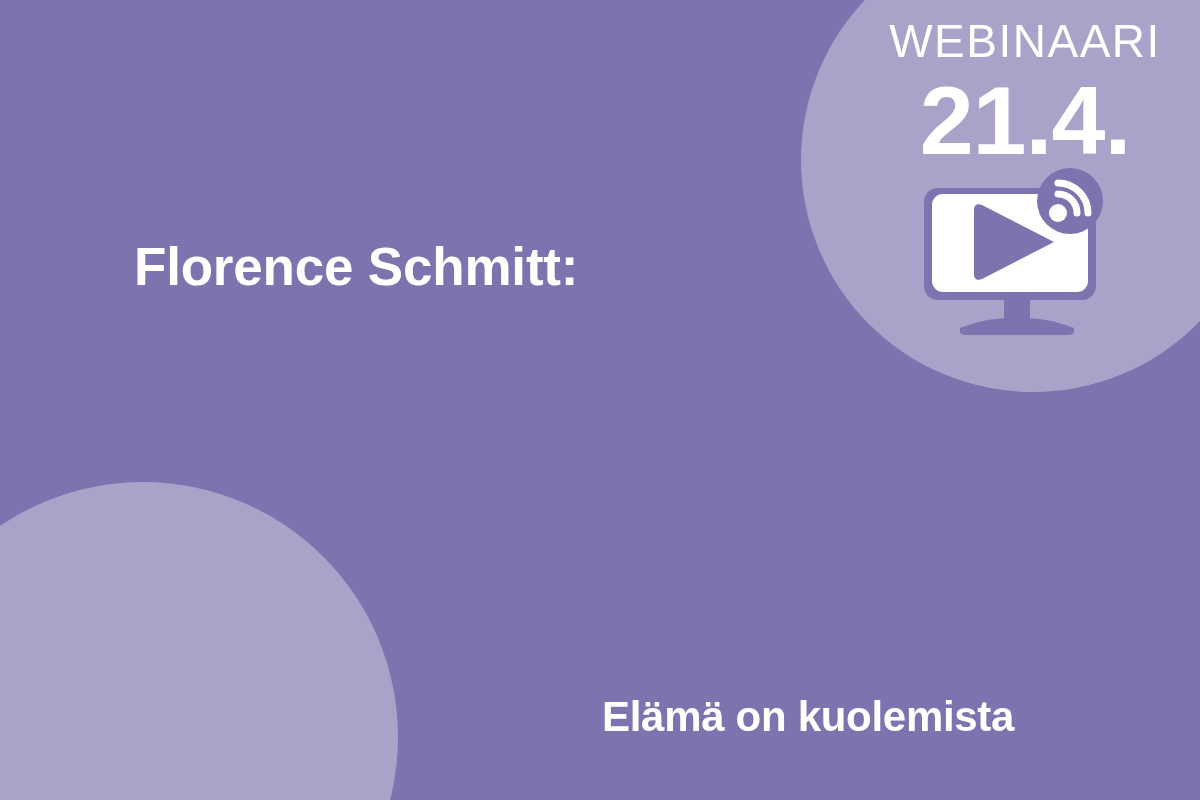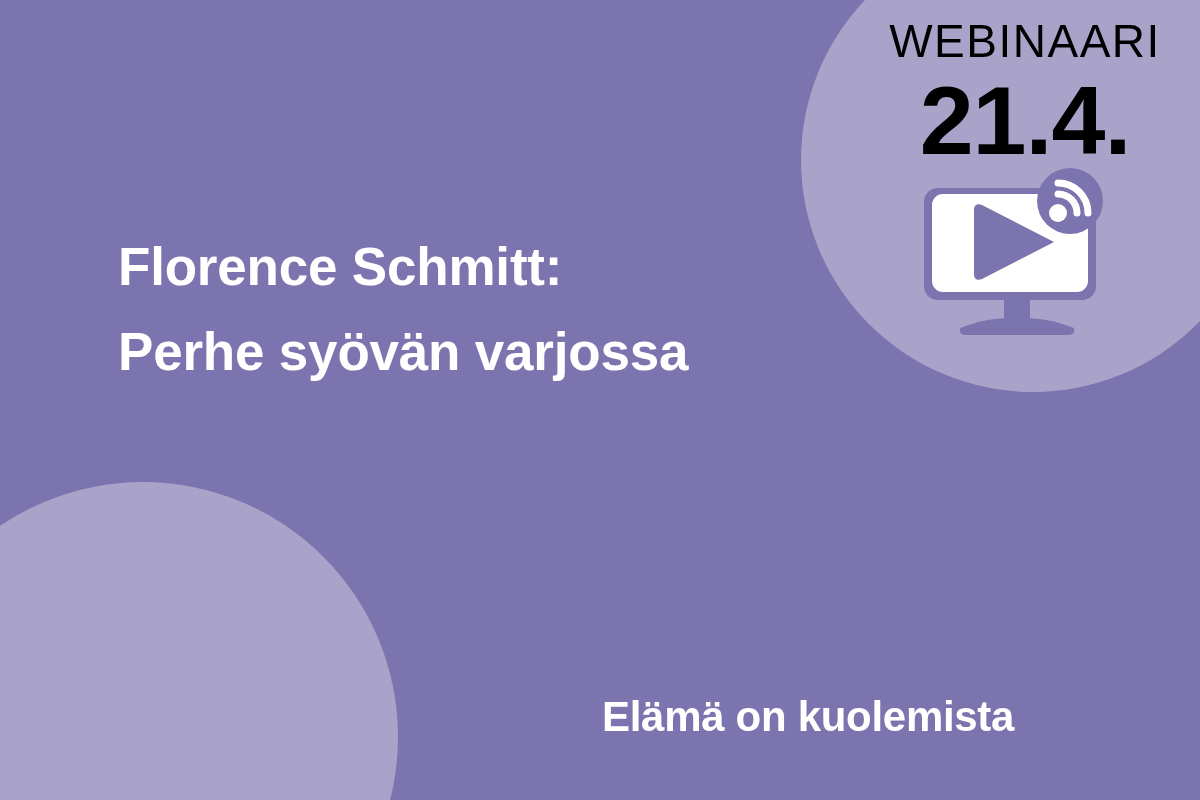--- a/index.html
+++ b/index.html
@@ -31,21 +31,21 @@
   #circle-top-right {
     left: 801px;
     top: -72px;
     width: 464px;
     height: 464px;
   }
 
   
   #main-title {
     position: absolute;
-    left: 118px;
+    left: 134px;
     top: 225px;
     width: 720px;
     color: #ffffff;
     font-size: 53px;
     font-weight: 700;
     line-height: 1.6;
     letter-spacing: -0.2px;
   }
   #main-title .line { display: block; white-space: pre; }
 
@@ -62,21 +62,21 @@
     text-align: right;
   }
 
   
   #webinar-badge {
     position: absolute;
     left: 860px;
     top: 18px;
     width: 330px;
     text-align: center;
-    color: #000000;
+    color: #ffffff;
   }
   #badge-label {
     font-size: 46px;
     font-weight: 500;
     letter-spacing: 1.5px;
     line-height: 1;
     display: block;
   }
   #badge-date {
     display: block;
@@ -134,18 +134,17 @@
 
       <circle cx="162" cy="33" r="33" fill="#7b74ae"></circle>
       <circle cx="150" cy="45" r="9" fill="#ffffff"></circle>
       <path d="M150 26 A 19 19 0 0 1 169 45" stroke="#ffffff" stroke-width="7" fill="none" stroke-linecap="round"></path>
       <path d="M150 15 A 30 30 0 0 1 180 45" stroke="#ffffff" stroke-width="7" fill="none" stroke-linecap="round"></path>
     </svg>
   </div>
 
   <div id="main-title">
     <span class="line">Florence Schmitt:</span>
-    <span class="line">Perhe syövän varjossa</span>
   </div>
 
   <div id="series-caption">Elämä on kuolemista</div>
 
 </div>
 
 </body></html>

